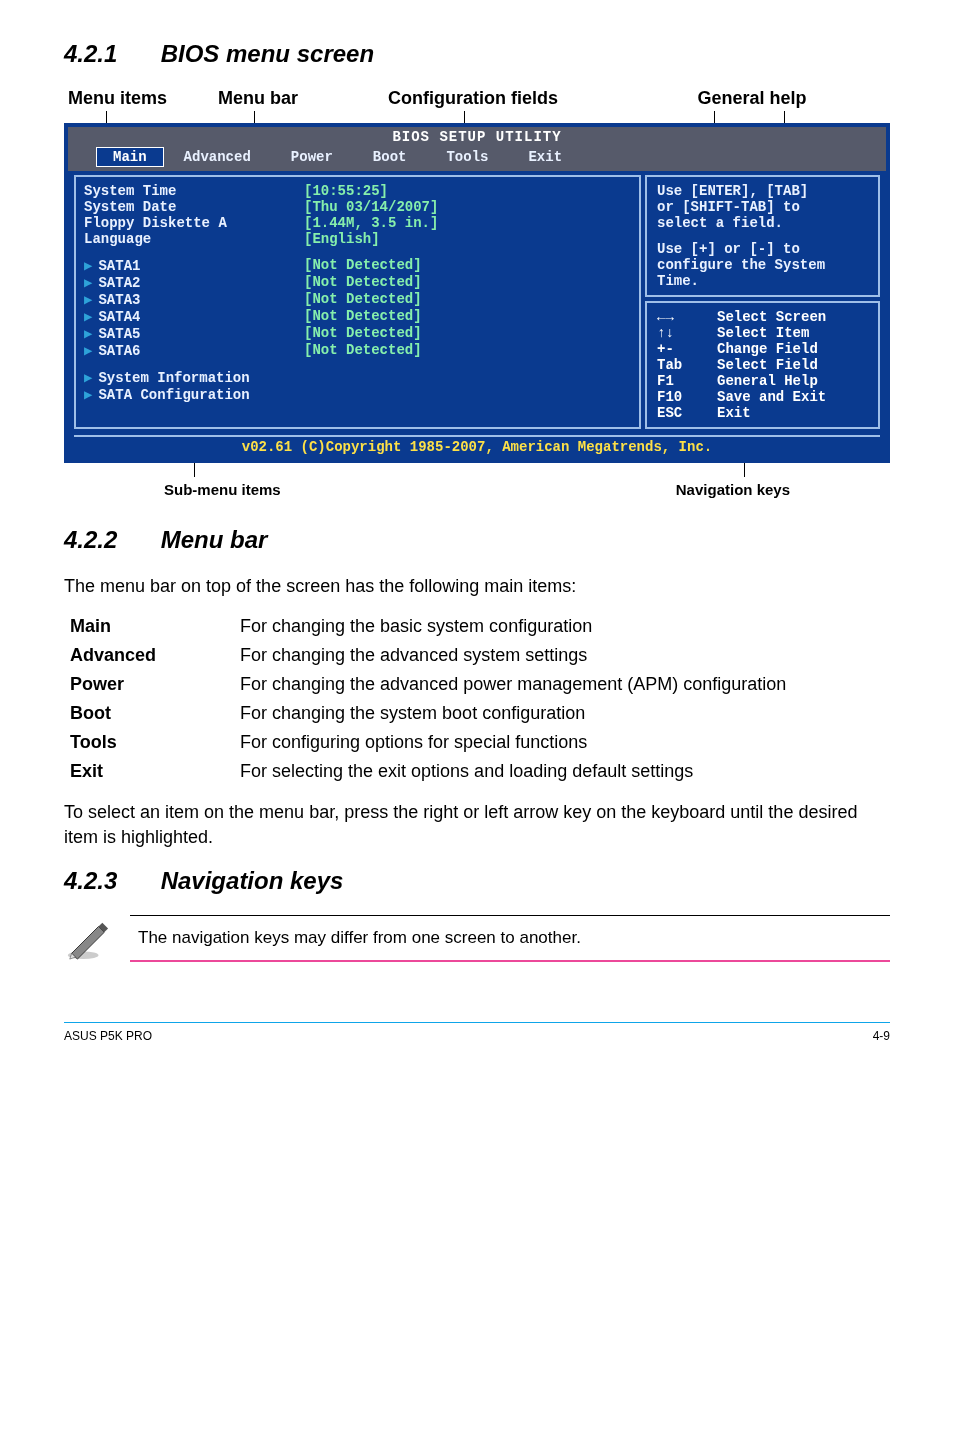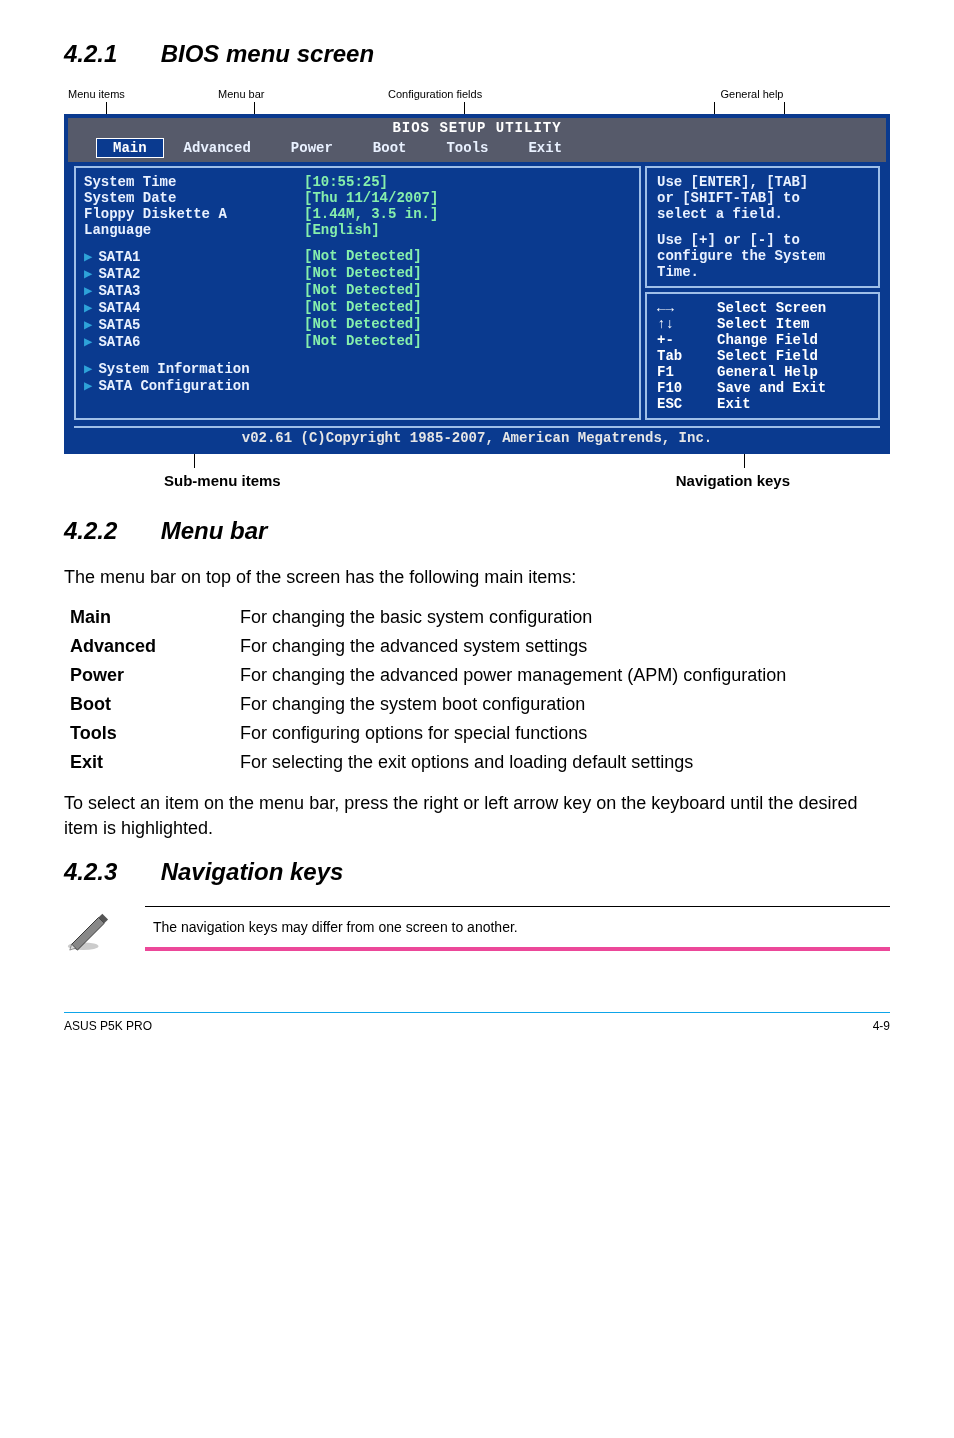--- a/index.html
+++ b/index.html
@@ -19,22 +19,22 @@
     font-weight: bold;
     margin: 0 0 20px 0;
     font-style: italic;
   }
   .section-title .num {
     display: inline-block;
     width: 90px;
   }
   .callouts-top {
     display: flex;
-    font-size: 11px;
-    font-weight: normal;
+    font-size: 18px;
+    font-weight: bold;
     margin-bottom: 2px;
   }
   .callouts-top > div {
     position: relative;
   }
   .callouts-top .co { padding: 0 4px; }
   .co-menuitems { width: 150px; }
   .co-menubar   { width: 170px; }
   .co-config    { width: 230px; }
   .co-general   { flex: 1; text-align: center; }
@@ -116,21 +116,21 @@
     color: #e9f1ff;
   }
   .bios-help { flex: 0 0 auto; min-height: 110px; }
   .bios-keys { flex: 1; }
   .bios-keys .krow { display: flex; }
   .bios-keys .krow .k { width: 60px; color: #fff; }
   .bios-keys .krow .d { color: #fff; }
   .bios-keys .arrow-lr { color: #d6d62e; }
   .bios-footer {
     background: #0a3a8f;
-    color: #e5e5e5;
+    color: #fde047;
     text-align: center;
     padding: 2px 0 4px 0;
   }
   .bios-footer-line {
     border-top: 2px solid #9fbfe8;
     margin: 0 6px;
     padding-top: 2px;
   }
 
   .callouts-bottom {
@@ -178,24 +178,23 @@
     gap: 20px;
     margin-top: 18px;
   }
   .note-icon {
     width: 46px; height: 46px;
     flex: 0 0 auto;
   }
   .note-box {
     flex: 1;
     border-top: 1px solid #000;
-    border-bottom: 4px solid #ec4899;
+    border-bottom: 2px solid #ec4899;
     padding: 12px 8px;
-    font-size: 14px;
-    margin-left: 15px;
+    font-size: 17px;
   }
 
   .page-footer {
     border-top: 1px solid #0ea5e9;
     margin-top: 60px;
     padding-top: 6px;
     font-size: 12px;
     display: flex;
     justify-content: space-between;
   }
@@ -235,21 +234,21 @@
       <span class="mb-item">Exit</span>
     </div>
     <div class="bios-body">
       <div class="bios-left">
         <div class="row">
           <span class="lbl">System Time</span>
           <span class="val">[10:55:25]</span>
         </div>
         <div class="row">
           <span class="lbl">System Date</span>
-          <span class="val">[Thu 11/14/2007]</span>
+          <span class="val">[Thu 03/14/2007]</span>
         </div>
         <div class="row">
           <span class="lbl">Floppy Diskette A</span>
           <span class="val">[1.44M, 3.5 in.]</span>
         </div>
         <div class="row">
           <span class="lbl">Language</span>
           <span class="val">[English]</span>
         </div>
         <div style="height:10px"></div>

